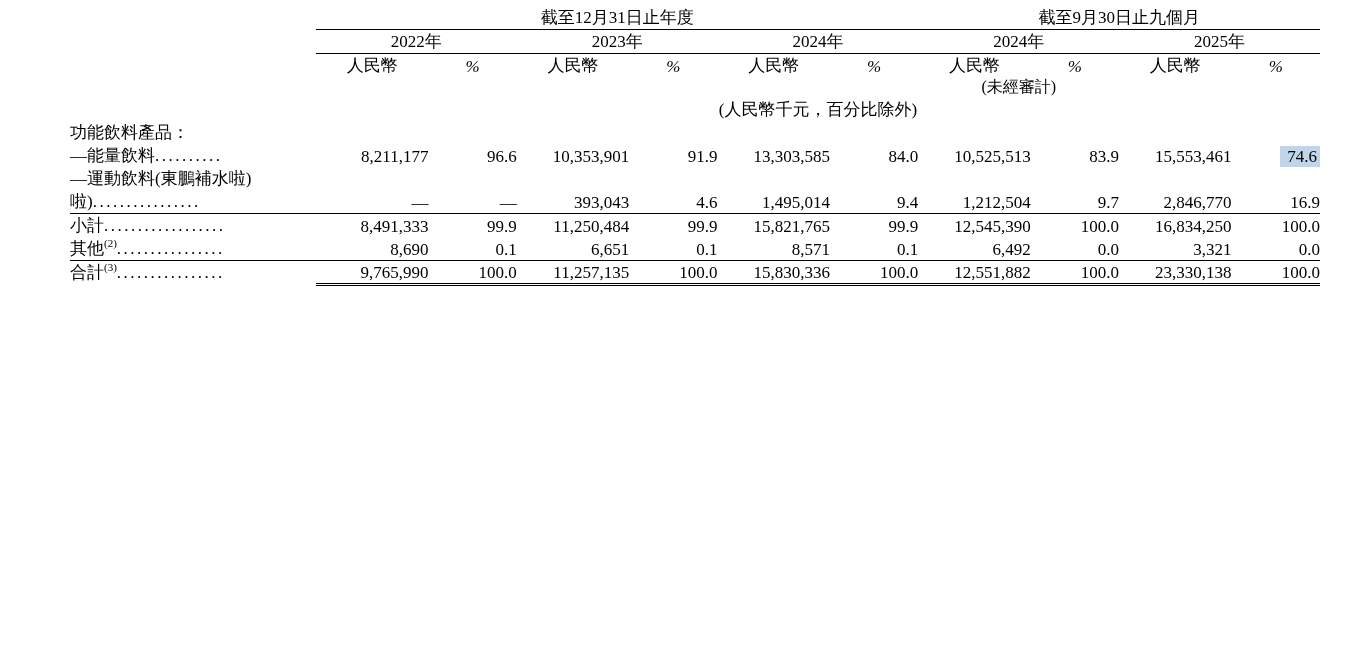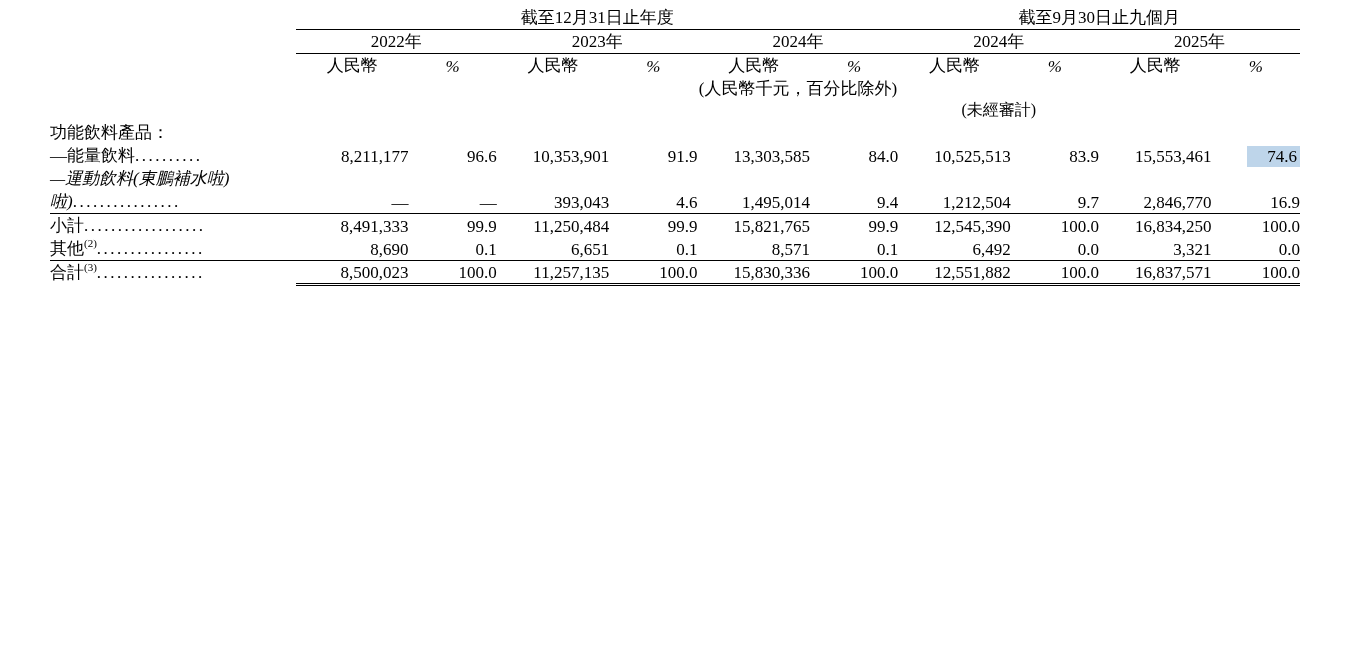--- a/index.html
+++ b/index.html
@@ -16,21 +16,21 @@
     overflow: hidden;
   }
   .sheet {
     position: relative;
     width: 1350px;
     height: 672px;
   }
   table.fin {
     border-collapse: collapse;
     width: 1250px;
-    margin-left: 50px;
+    margin-left: 70px;
     margin-top: 6px;
     font-size: 17px;
     table-layout: fixed;
   }
   table.fin td, table.fin th {
     padding: 0;
     vertical-align: bottom;
     font-weight: normal;
   }
   
@@ -106,27 +106,27 @@
     padding-right: 2px;
   }
   .rowpad td { padding-top: 7px; padding-bottom: 7px; }
   .rowpad-sm td { padding-top: 4px; padding-bottom: 4px; }
   .dots {
     letter-spacing: 2.5px;
   }
   sup { font-size: 11px; vertical-align: super; }
   .hl {
     background: #bed5ea;
-    padding: 1px 3px 1px 20px;
+    padding: 1px 3px 1px 7px;
   }
   .rule-cell-top { border-top: 1.1px solid #000; }
   .dbl-bottom {
     border-bottom: 3.5px double #000;
   }
-  .italic { font-style: italic; }
+  .italic { }
   .nowrap { white-space: nowrap; }
 </style>
 </head>
 <body>
 
 <div class="sheet">
   <table class="fin">
     <colgroup>
       <col class="c-label">
       <col class="c-num">
@@ -165,28 +165,28 @@
       <td class="hdr-sub pct">%</td>
       <td class="hdr-sub">人民幣</td>
       <td class="hdr-sub pct">%</td>
       <td class="hdr-sub">人民幣</td>
       <td class="hdr-sub pct">%</td>
       <td class="hdr-sub">人民幣</td>
       <td class="hdr-sub pct">%</td>
     </tr>
 
     <tr>
-      <td></td>
-      <td colspan="10" class="unit-line">(人民幣千元，百分比除外)</td>
-    </tr>
-
-    <tr>
       <td colspan="7"></td>
       <td colspan="2" class="hdr-unaudited">(未經審計)</td>
       <td colspan="2"></td>
+    </tr>
+
+    <tr>
+      <td></td>
+      <td colspan="10" class="unit-line">(人民幣千元，百分比除外)</td>
     </tr>
 
 
     <tr>
       <td class="lvl1">功能飲料產品：</td>
       <td colspan="10"></td>
     </tr>
 
     <tr class="rowpad-sm">
       <td class="lvl2 nowrap">
@@ -256,26 +256,26 @@
       <td class="num">6,492</td>
       <td class="num">0.0</td>
       <td class="num">3,321</td>
       <td class="num">0.0</td>
     </tr>
 
     <tr class="rowpad">
       <td class="bold nowrap rule-cell-top">
         <span>合計</span><sup>(3)</sup><span class="dots">................</span>
       </td>
-      <td class="num bold rule-cell-top dbl-bottom">8,500,023</td>
+      <td class="num bold rule-cell-top dbl-bottom">9,765,990</td>
       <td class="num bold rule-cell-top dbl-bottom">100.0</td>
       <td class="num bold rule-cell-top dbl-bottom">11,257,135</td>
       <td class="num bold rule-cell-top dbl-bottom">100.0</td>
       <td class="num bold rule-cell-top dbl-bottom">15,830,336</td>
       <td class="num bold rule-cell-top dbl-bottom">100.0</td>
       <td class="num bold rule-cell-top dbl-bottom">12,551,882</td>
       <td class="num bold rule-cell-top dbl-bottom">100.0</td>
-      <td class="num bold rule-cell-top dbl-bottom">16,837,571</td>
+      <td class="num bold rule-cell-top dbl-bottom">23,330,138</td>
       <td class="num bold rule-cell-top dbl-bottom">100.0</td>
     </tr>
   </tbody>
     </table>
 </div>
 
 </body></html>

